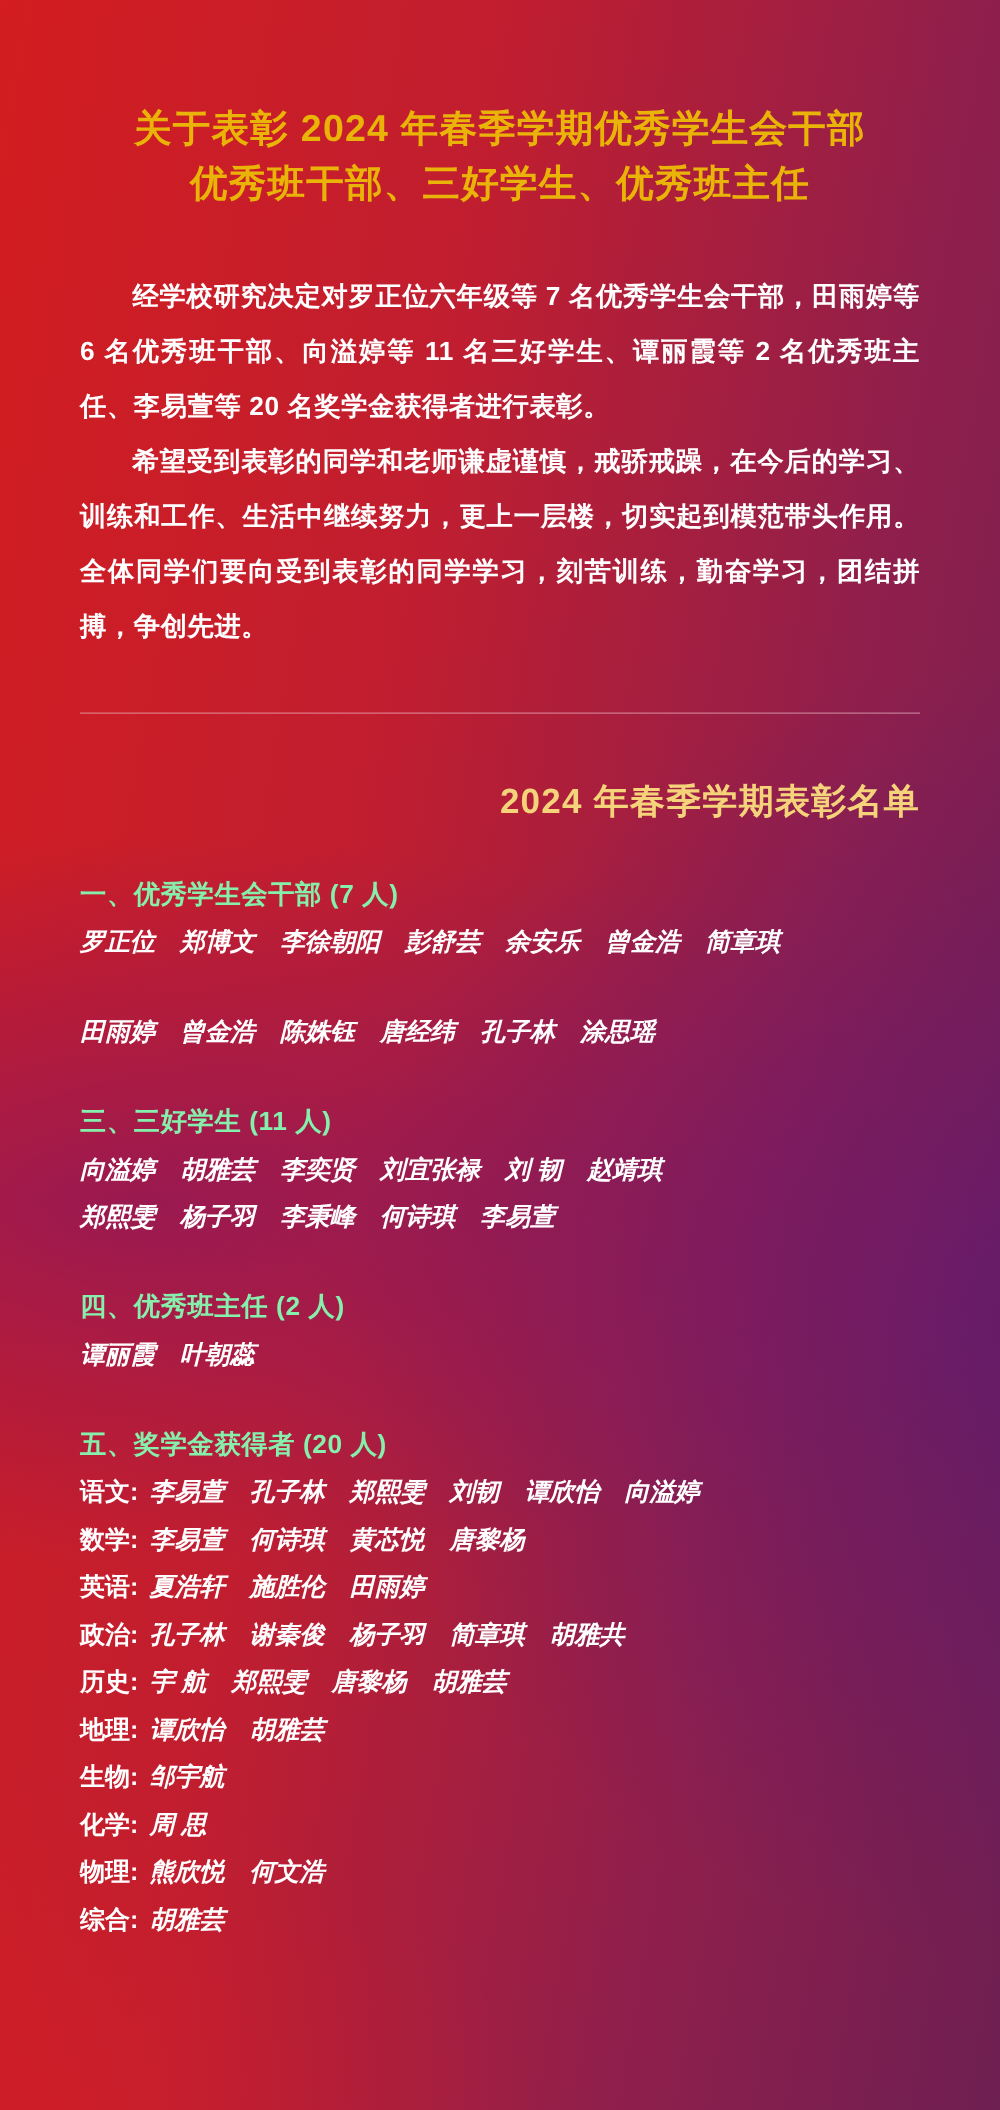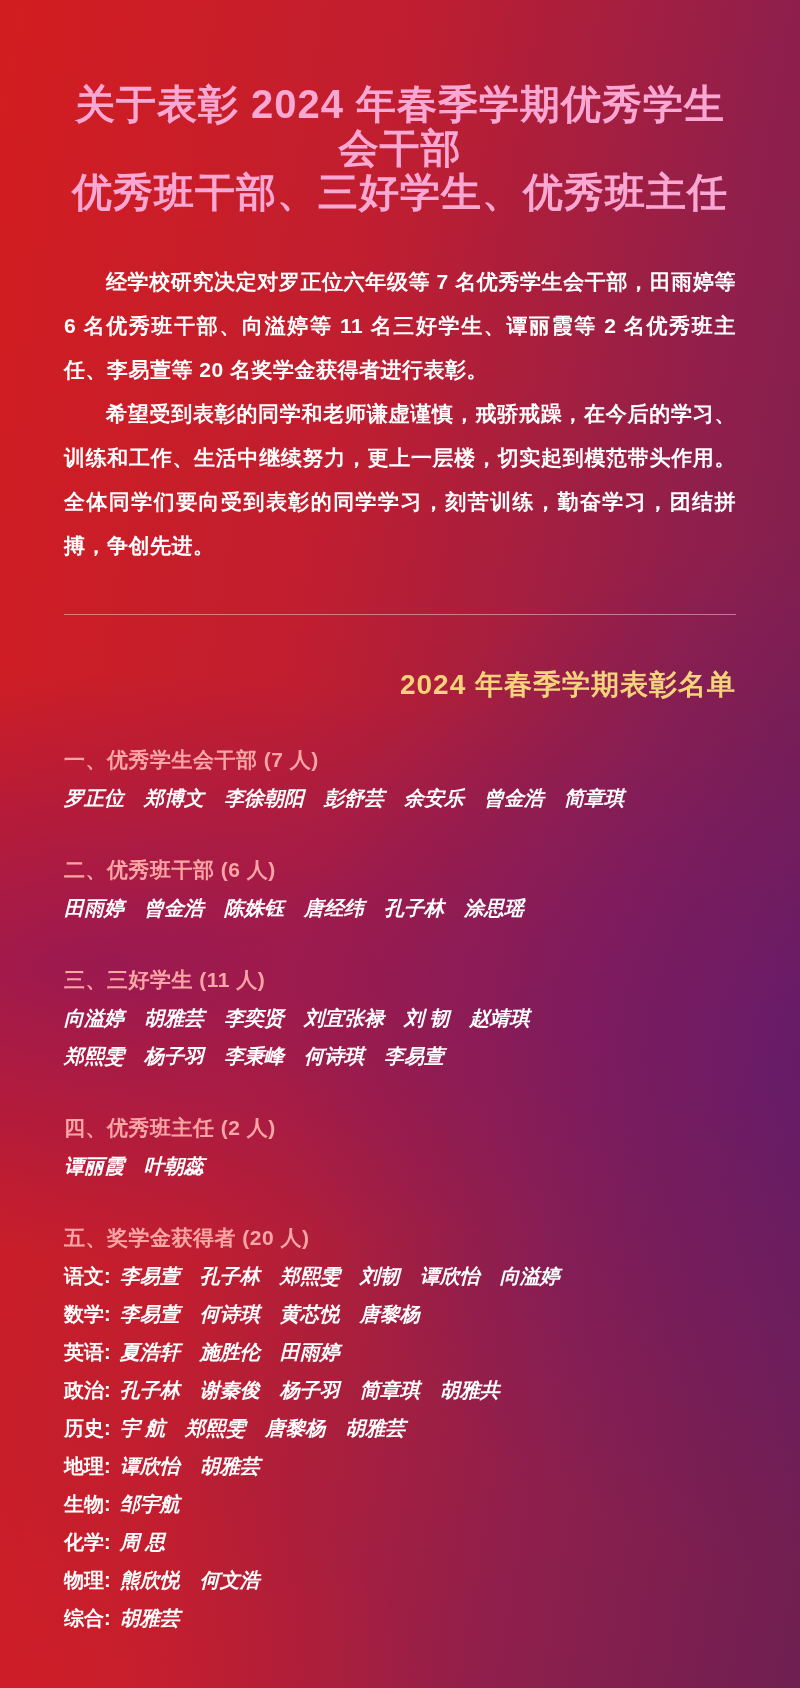--- a/index.html
+++ b/index.html
@@ -15,22 +15,22 @@
       radial-gradient(ellipse 1150px 430px at 14% 57%, rgba(118,22,112,0.55), rgba(118,22,112,0) 68%),
       radial-gradient(ellipse 760px 720px at 103% 62%, rgba(72,22,138,0.42), rgba(72,22,138,0) 72%),
       radial-gradient(ellipse 620px 420px at 0% 102%, rgba(216,30,36,0.50), rgba(216,30,36,0) 70%),
       linear-gradient(100deg, #d31d20 0%, #c01e30 38%, #8f1f4c 72%, #6e1f52 100%);
     background-color:#b01e33;
   }
   .page{ padding:82px 64px 57px; }
 
   .doc-title{
     text-align:center;
-    color:#f9a8d4;
-    font-size:40px;
+    color:#eab308;
+    font-size:30px;
     line-height:44px;
     letter-spacing:1px;
   }
 
   .paragraphs{ margin-top:46px; }
   .body-para{
     font-size:21px;
     line-height:44px;
     text-align:justify;
     text-indent:2em;
@@ -49,21 +49,21 @@
     color:#f5d37a;
     font-size:28px;
     line-height:40px;
     letter-spacing:1px;
   }
 
   .roster{ margin-top:36px; font-size:20px; }
   .award-section{ margin-bottom:34px; }
   .award-section:last-child{ margin-bottom:0; }
   .sec-heading{
-    color:#fca5a5;
+    color:#86efac;
     font-size:21px;
     line-height:38px;
     font-weight:700;
     letter-spacing:0.5px;
   }
   .name-line{
     display:flex;
     flex-wrap:wrap;
     column-gap:20px;
     line-height:38px;
@@ -101,21 +101,20 @@
           <span class="name">郑博文</span>
           <span class="name">李徐朝阳</span>
           <span class="name">彭舒芸</span>
           <span class="name">余安乐</span>
           <span class="name">曾金浩</span>
           <span class="name">简章琪</span>
         </div>
     </section>
 
     <section class="award-section">
-      <h3 class="sec-heading">二、优秀班干部 (6 人)</h3>
       <div class="name-line">
           <span class="name">田雨婷</span>
           <span class="name">曾金浩</span>
           <span class="name">陈姝钰</span>
           <span class="name">唐经纬</span>
           <span class="name">孔子林</span>
           <span class="name">涂思瑶</span>
         </div>
     </section>
 

